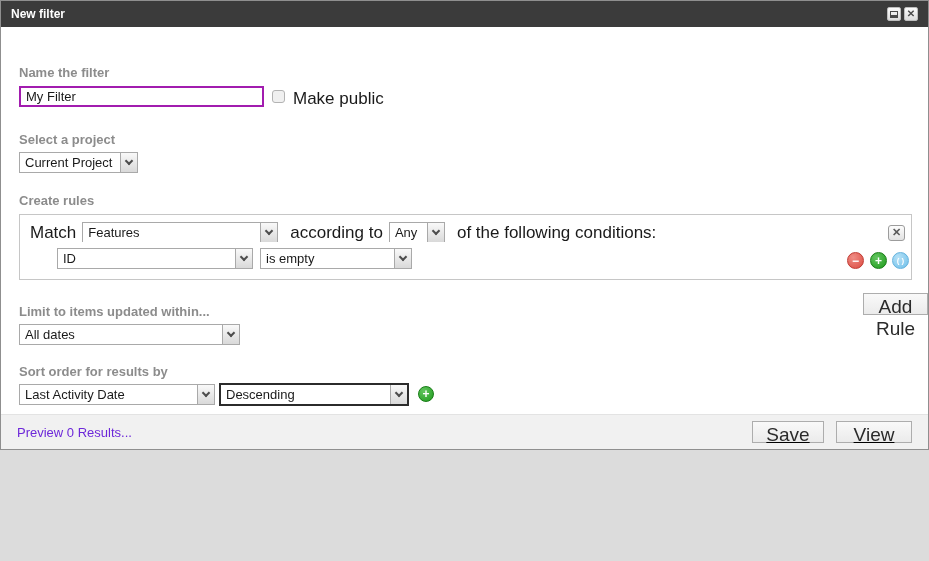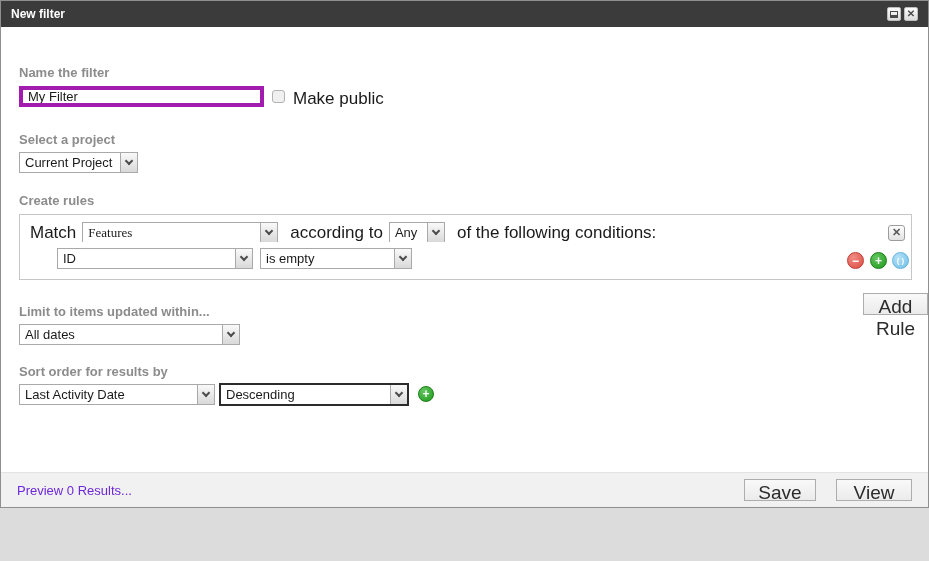--- a/index.html
+++ b/index.html
@@ -1,18 +1,18 @@
 <!DOCTYPE html>
 <html><head>
 <meta charset="utf-8">
 <style>
   * { margin:0; padding:0; box-sizing:border-box; }
   html,body { background:#dcdcdc; font-family:"Liberation Sans", sans-serif; }
   .dialog {
-    position:relative; width:929px; height:508px; background:#ffffff;
+    position:relative; width:929px; height:450px; background:#ffffff;
     border:1px solid #8f8f8f; overflow:hidden;
   }
   
   .titlebar {
     position:absolute; top:0; left:0; right:0; height:26px;
     background:#3b3b3b; display:flex; align-items:center; padding:0 10px;
   }
   .titlebar .title { color:#ffffff; font-size:12px; font-weight:bold; }
   .win-controls { margin-left:auto; display:flex; gap:3px; }
   .win-btn {
@@ -21,21 +21,21 @@
     display:flex; align-items:center; justify-content:center; cursor:pointer;
   }
   .min-glyph { width:8px; height:7px; border:1px solid #4a4a4a; border-bottom:3px solid #4a4a4a; background:transparent; }
   .close-glyph { color:#4a4a4a; font-size:10px; font-weight:bold; line-height:1; }
   
   .body { position:absolute; top:26px; left:0; right:0; bottom:35px; background:#ffffff; }
   .s-label { position:absolute; font-size:13px; font-weight:bold; color:#8c8c8c; }
   .text { font-size:17px; color:#1a1a1a; }
   
   .text-input {
-    position:absolute; height:21px; border:4px solid #a21caf; background:#fff;
+    position:absolute; height:21px; border:2px solid #a21caf; background:#fff;
     font-family:"Liberation Sans", sans-serif; font-size:13px; color:#1a1a1a; padding:1px 5px;
   }
   
   .checkbox {
     position:absolute; width:13px; height:13px; background:#f0f0f0;
     border:1px solid #b3b3b3; border-radius:3px; cursor:pointer;
   }
   
   .dd {
     display:inline-flex; align-items:stretch; height:21px; background:#fff;
@@ -77,21 +77,21 @@
     font-family:"Liberation Sans", sans-serif; font-size:19px; color:#2b2b2b;
     padding:2px 10px; height:22px; cursor:pointer;
   }
   
   .footer {
     position:absolute; left:0; right:0; bottom:0; height:35px;
     background:#f1f1f1; border-top:1px solid #e3e3e3;
     display:flex; align-items:center; padding:0 16px;
   }
   .link { font-size:13px; color:#6d28d9; cursor:pointer; text-decoration:none; }
-  .footer .btns { margin-left:auto; display:flex; gap:20px; }
+  .footer .btns { margin-left:auto; display:flex; gap:12px;text-decoration:underline; }
 </style>
 </head>
 <body>
 
 <div class="dialog">
 
   <div class="titlebar">
     <span class="title">New filter</span>
     <div class="win-controls">
       <div class="win-btn">
@@ -115,21 +115,21 @@
       <span class="dd-text">Current Project</span>
       <span class="dd-btn">
           <span class="chev"></span>
         </span>
     </div>
 
     <div class="s-label" style="left:18px; top:166px;">Create rules</div>
 
     <div class="match-row">
       <span class="text" style="margin-right:6px;">Match</span>
-      <div class="dd" style="width:196px;font-family:Liberation Serif, serif;">
+      <div class="dd" style="width:196px;">
         <span class="dd-text">Features</span>
         <span class="dd-btn">
             <span class="chev"></span>
           </span>
       </div>
       <span class="text" style="margin:0 6px 0 12px;">according to</span>
       <div class="dd" style="width:56px;">
         <span class="dd-text">Any</span>
         <span class="dd-btn">
             <span class="chev"></span>

